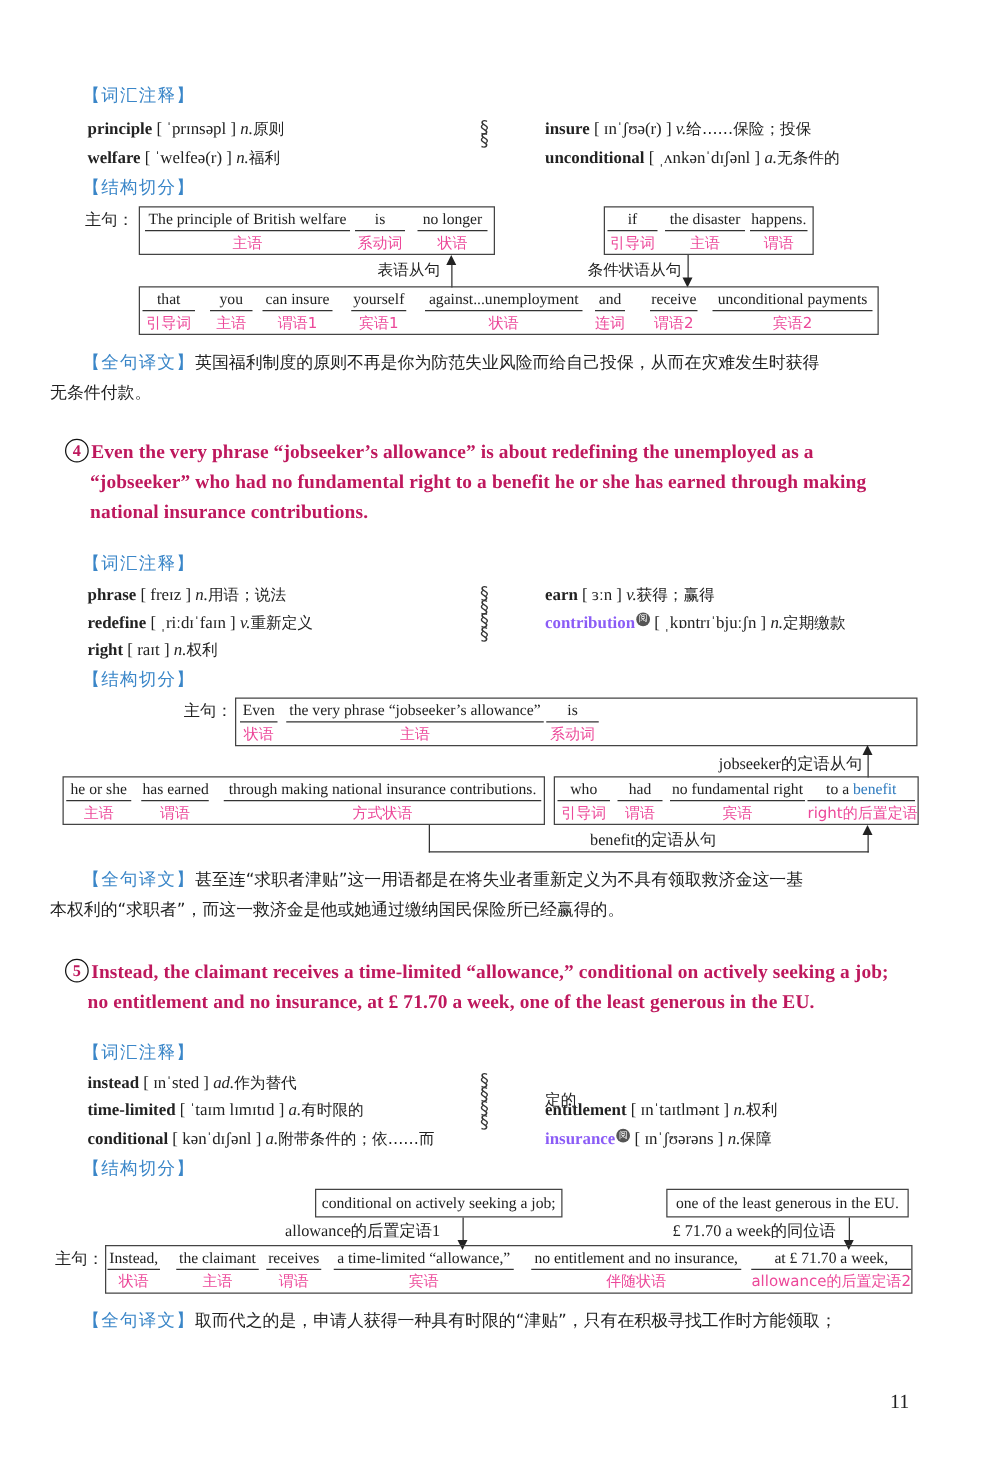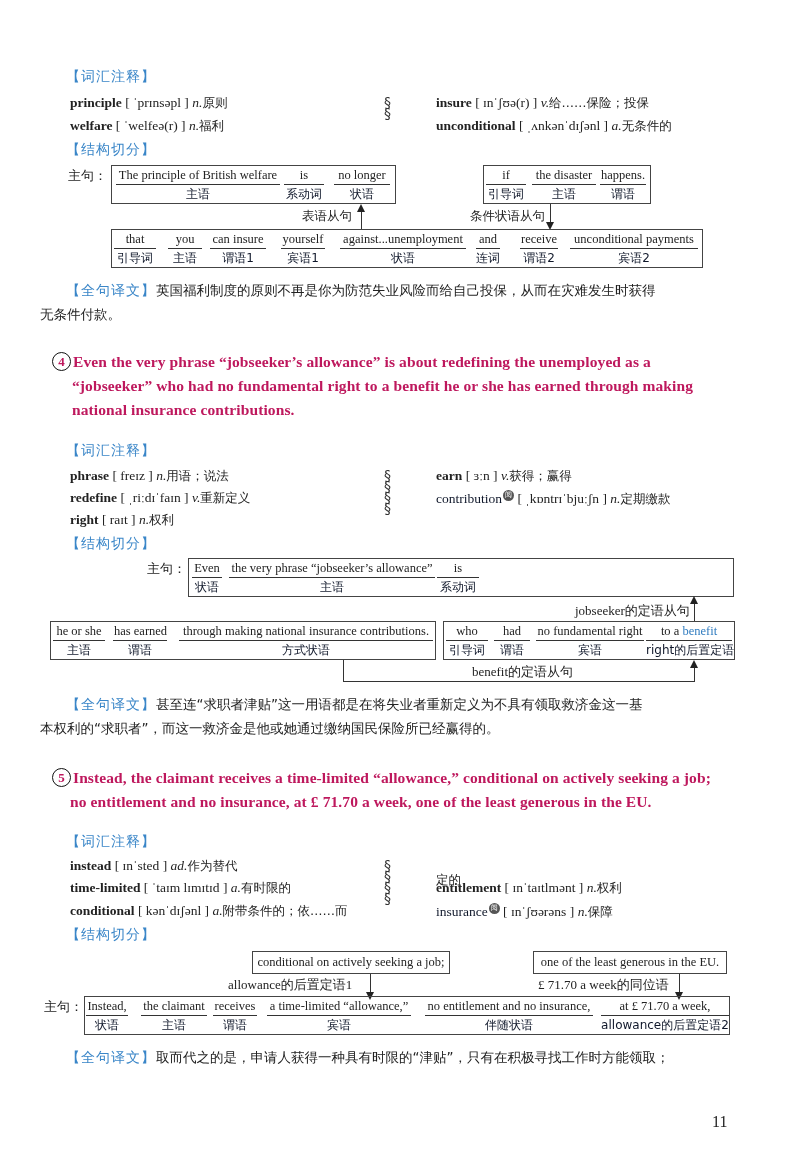--- a/index.html
+++ b/index.html
@@ -8,21 +8,21 @@
     font-family: "Liberation Serif", "DejaVu Serif", serif; color: #222;
   }
   .abs { position: absolute; }
   .sec-label {
     color: #3a86c8; font-family: "DejaVu Sans", sans-serif; font-size: 14px;
     letter-spacing: 1px; white-space: nowrap;
   }
   .vocab { font-size: 13.5px; white-space: nowrap; }
   .vocab b { font-weight: bold; }
   .vocab .pos { font-style: italic; }
-  .vocab .blue { color: #0f172a; font-weight: normal; }
+  .vocab .blue { color: #8b5cf6; font-weight: bold; }
   .cjk { font-family: "DejaVu Sans", sans-serif; font-size: 12.5px; }
   .mark {
     display: inline-block; width: 11px; height: 11px; border-radius: 50%;
     background: #555; color: #fff; font-size: 7px; line-height: 11px;
     text-align: center; vertical-align: super; margin-left: 1px;
     font-family: "DejaVu Sans", sans-serif;
   }
   .wave { position: absolute; font-size: 14px; color: #333; line-height: 11px; font-family: "DejaVu Sans", sans-serif; }
   .trans {
     font-family: "DejaVu Sans", sans-serif; font-size: 13.5px; line-height: 24px;
@@ -39,21 +39,21 @@
     margin-right: 2px; vertical-align: 1px;
   }
   .box { position: absolute; border: 1.3px solid #444; box-sizing: border-box; }
   .cell { position: absolute; text-align: center; white-space: nowrap; }
   .cell .en {
     display: block; font-size: 12.5px; font-family: "Liberation Serif", serif;
     border-bottom: 1px solid #333; padding: 0 1px; line-height: 17px;
   }
   .cell .zh {
     display: block; font-size: 12px; font-family: "DejaVu Sans", sans-serif;
-    line-height: 18px; color: #0f172a;
+    line-height: 18px; color: #ec4899;
   }
   .cell.noul .en { border-bottom: none; }
   .blue-txt { color: #2f7bbf; }
   .line-v { position: absolute; width: 1.3px; background: #333; }
   .line-h { position: absolute; height: 1.3px; background: #333; }
   .arr-up, .arr-down {
     position: absolute; width: 0; height: 0;
     border-left: 4px solid transparent; border-right: 4px solid transparent;
   }
   .arr-up { border-bottom: 8px solid #222; }

